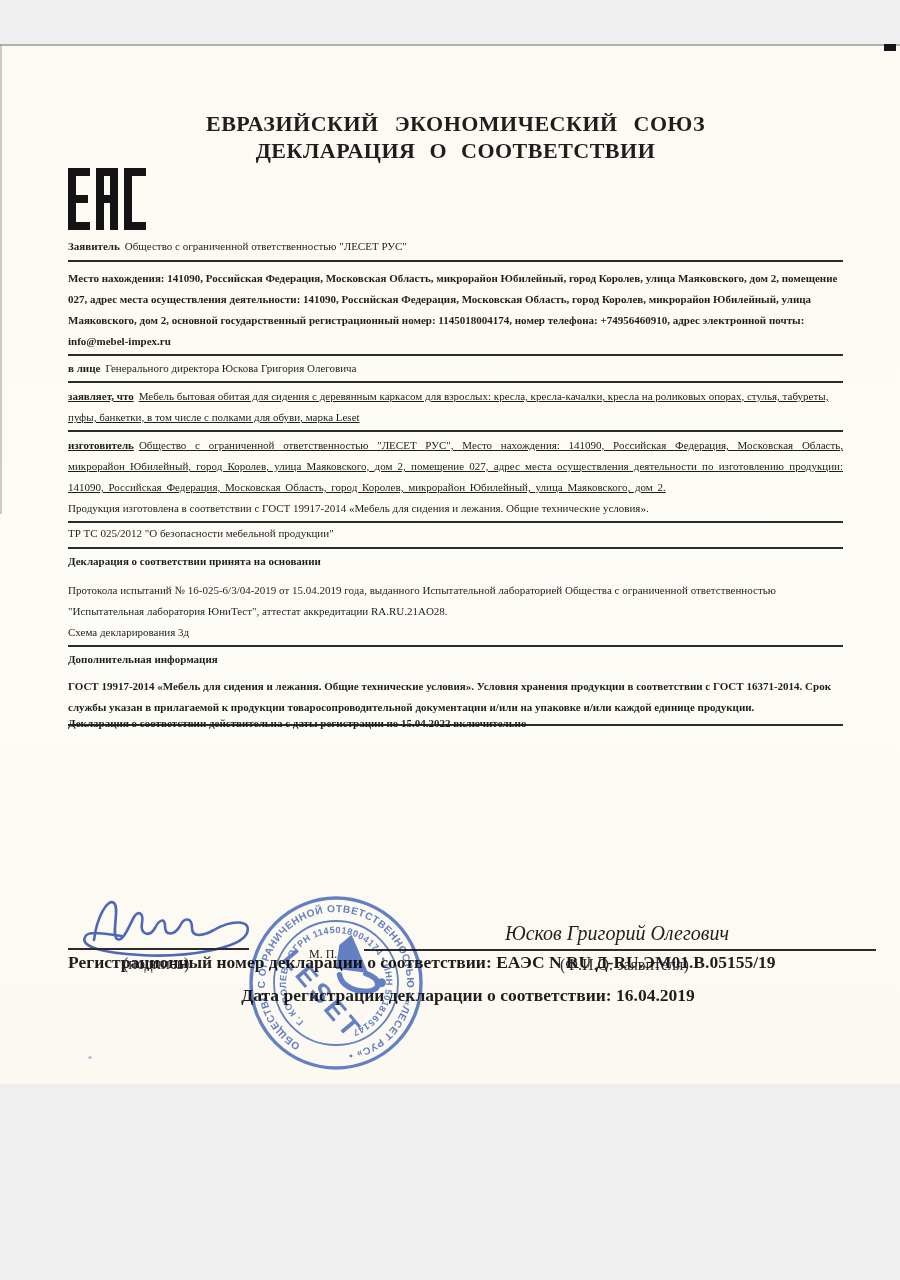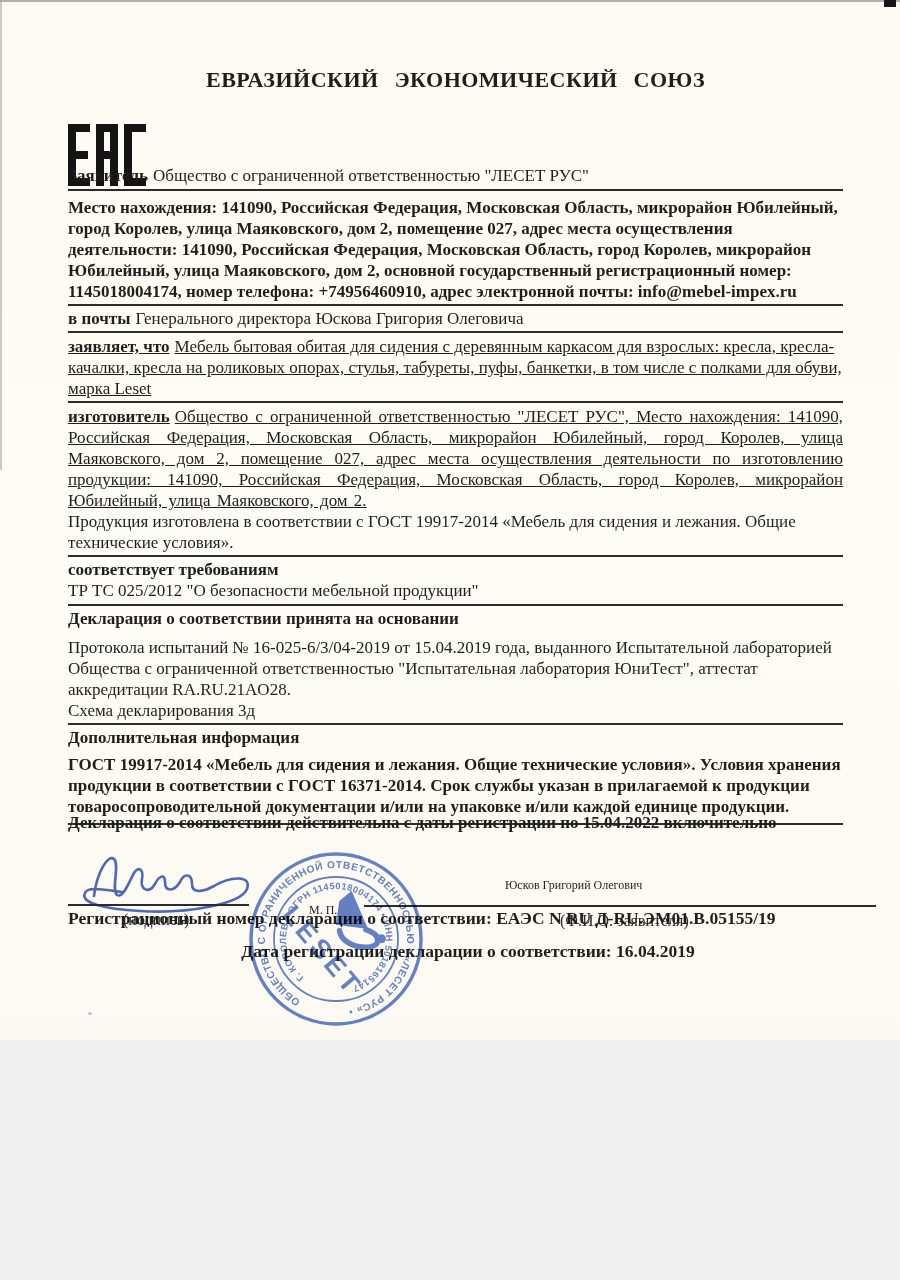--- a/index.html
+++ b/index.html
@@ -1,42 +1,42 @@
 <!DOCTYPE html>
 <html><head>
 <meta charset="utf-8">
 <style>
   html,body{margin:0;padding:0;}
   body{width:900px;height:1280px;background:#efefef;font-family:"Liberation Serif", serif;}
-  .page{position:relative;width:900px;height:1040px;background:linear-gradient(180deg,#fcfaf2 0%,#fdfcf6 55%,#fbf9f1 100%);overflow:hidden;color:#1e1e1e;}
+  .page{position:relative;width:900px;height:1040px;background:linear-gradient(180deg,#fcfaf2 0%,#fdfcf6 55%,#fbf9f1 100%);overflow:hidden;color:#1e1e1e;margin-top:44px;}
   .scan-top{position:absolute;top:0;left:0;width:100%;height:2px;background:#8a8a86;opacity:.65;}
   .scan-tick{position:absolute;top:0;left:884px;width:12px;height:7px;background:#15151a;}
   .scan-left{position:absolute;top:0;left:0;width:2px;height:470px;background:#9a9892;opacity:.5;}
   .content{position:absolute;left:68px;top:0;width:775px;}
   .title{margin-top:66px;text-align:center;font-weight:bold;font-size:22px;line-height:27px;white-space:nowrap;}
   .title .t1{word-spacing:10px;letter-spacing:.5px;}
   .title .t2{word-spacing:8px;letter-spacing:.5px;}
   .eac{position:absolute;left:68px;top:124px;}
-  p{margin:0;font-size:17px;line-height:21px;}
+  p{margin:0;font-size:11px;line-height:21px;}
   .lbl{font-weight:bold;margin-right:5px;}
   .b{font-weight:bold;}
   .rule{height:2px;background:#2b2b2b;margin:0;}
   .mt2{margin-top:2px;}.mt3{margin-top:3px;text-decoration:underline;}.mt6{margin-top:6px;font-weight:bold;}.mt8{margin-top:8px;}
   .applicant{margin-top:72px;}
   .just{text-align:justify;word-spacing:2px;}
   .strike{margin-top:6px;margin-bottom:-13px;}
   .validity{position:relative;}
   .sig-block{position:absolute;left:68px;top:852px;width:810px;height:100px;}
   .sig-line-left{position:absolute;left:0;top:52px;width:181px;height:2px;background:#2b2b2b;}
   .sig-line-right{position:absolute;left:296px;top:53px;width:512px;height:2px;background:#2b2b2b;}
   .mp{position:absolute;left:241px;top:51px;font-size:12px;}
   .cap{position:absolute;font-size:16px;color:#2a2a2a;}
   .cap-sign{left:55px;top:59px;}
   .cap-fio{left:492px;top:60px;}
-  .fio{position:absolute;left:437px;top:26px;font-size:12px;}
+  .fio{position:absolute;left:437px;top:26px;font-size:20px;font-style:italic;}
   .signature-svg{position:absolute;left:-4px;top:-12px;}
   .stamp-svg{position:absolute;left:245px;top:848px;mix-blend-mode:multiply;opacity:.85;}
   .footer{position:absolute;left:68px;top:907px;width:800px;}
   .footer p{font-size:17.5px;line-height:22px;font-weight:bold;}
   .footer .date-row{margin-top:11px;text-align:center;}
   .speck{position:absolute;left:88px;top:1012px;width:4px;height:3px;background:#7b98d8;opacity:.55;border-radius:50%;}
 </style>
 </head>
 <body>
 
@@ -57,39 +57,39 @@
         <rect x="28" y="27" width="22" height="8"></rect>
       <rect x="56" y="0" width="8" height="62"></rect>
         <rect x="56" y="0" width="22" height="8"></rect>
         <rect x="56" y="54" width="22" height="8"></rect>
     </g>
   </svg>
 
   <div class="content">
     <div class="title">
       <div class="t1">ЕВРАЗИЙСКИЙ ЭКОНОМИЧЕСКИЙ СОЮЗ</div>
+      <div class="t2">ДЕКЛАРАЦИЯ О СООТВЕТСТВИИ</div>
     </div>
 
     <p class="applicant"><span class="lbl">Заявитель</span><span>Общество с ограниченной ответственностью "ЛЕСЕТ РУС"</span></p>
     <div class="rule mt3"></div>
 
     <p class="mt6">Место нахождения: 141090, Российская Федерация, Московская Область, микрорайон Юбилейный, город Королев, улица Маяковского,  дом 2, помещение 027, адрес места осуществления деятельности: 141090, Российская Федерация, Московская Область, город Королев, микрорайон Юбилейный, улица Маяковского,  дом 2, основной государственный регистрационный номер: 1145018004174, номер телефона: +74956460910, адрес электронной почты: info@mebel-impex.ru</p>
     <div class="rule mt2"></div>
 
-    <p class="mt2"><span class="lbl">в почты</span><span>Генерального директора Юскова Григория Олеговича</span></p>
+    <p class="mt2"><span class="lbl">в лице</span><span>Генерального директора Юскова Григория Олеговича</span></p>
     <div class="rule mt2"></div>
 
     <p class="mt3"><span class="lbl">заявляет, что</span><span>Мебель бытовая обитая для сидения с деревянным каркасом для взрослых: кресла, кресла-качалки, кресла на роликовых опорах, стулья, табуреты, пуфы, банкетки, в том числе с полками для обуви, марка Leset</span></p>
     <div class="rule mt2"></div>
 
     <p class="mt3 just"><span class="lbl">изготовитель</span><span>Общество с ограниченной ответственностью "ЛЕСЕТ РУС", Место нахождения: 141090, Российская Федерация, Московская Область, микрорайон Юбилейный, город Королев, улица Маяковского, дом 2, помещение 027, адрес места осуществления деятельности по изготовлению продукции: 141090, Российская Федерация, Московская Область, город Королев, микрорайон Юбилейный, улица Маяковского, дом 2.</span></p>
     <p>Продукция изготовлена в соответствии с ГОСТ 19917-2014 «Мебель для сидения и лежания. Общие технические условия».</p>
     <div class="rule mt2"></div>
 
-    <p class="b mt2">соответствует требованиям</p>
     <p>ТР ТС 025/2012 "О безопасности мебельной продукции"</p>
     <div class="rule mt3"></div>
 
     <p class="b mt2">Декларация о соответствии принята на основании</p>
     <p class="mt8">Протокола испытаний № 16-025-6/3/04-2019 от 15.04.2019 года, выданного Испытательной лабораторией Общества с ограниченной ответственностью "Испытательная лаборатория ЮниТест", аттестат аккредитации RA.RU.21AO28.</p>
     <p>Схема декларирования 3д</p>
     <div class="rule mt2"></div>
 
     <p class="b mt2">Дополнительная информация</p>
     <p class="mt6">ГОСТ 19917-2014 «Мебель для сидения и лежания. Общие технические условия».  Условия хранения продукции в соответствии с ГОСТ 16371-2014. Срок службы указан в прилагаемой к продукции товаросопроводительной документации и/или на упаковке и/или каждой единице продукции.</p>

